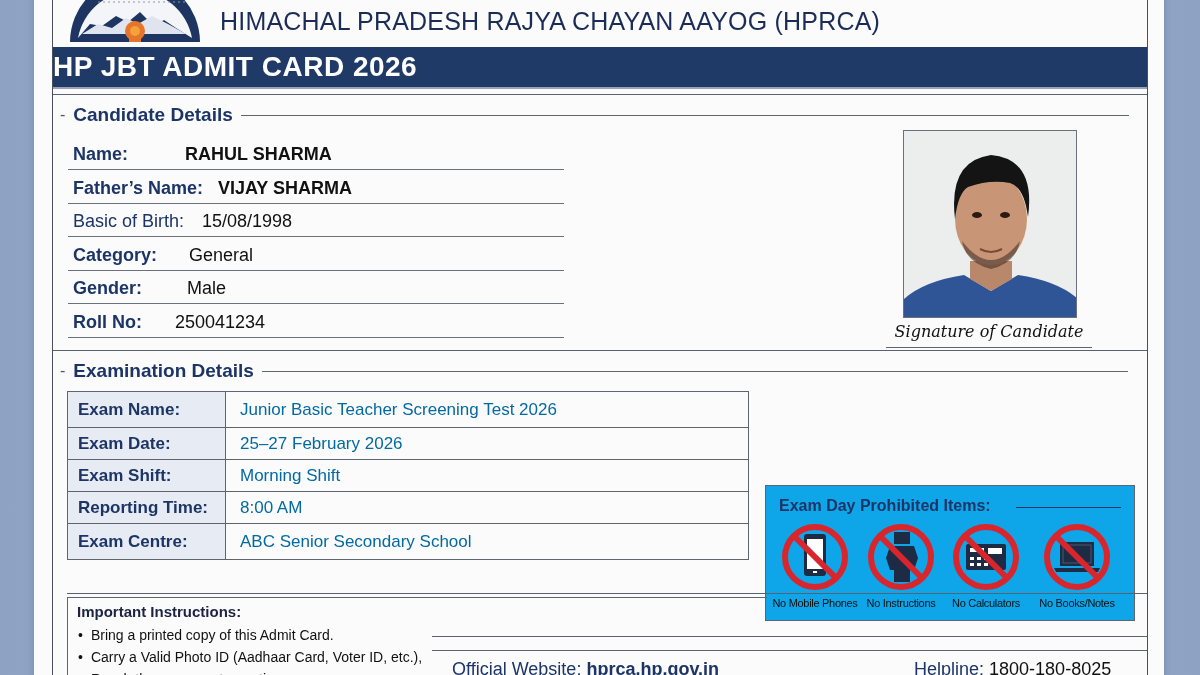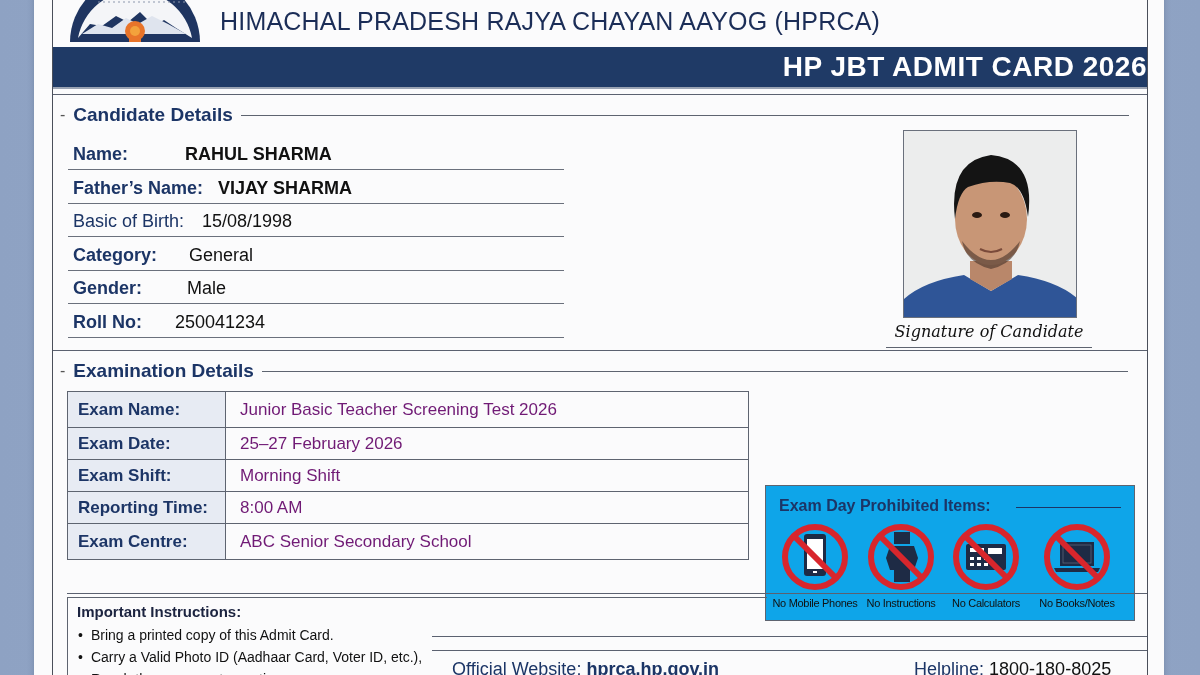--- a/index.html
+++ b/index.html
@@ -23,21 +23,21 @@
     position: absolute; left: 68px; top: -42px; width: 134px; height: 84px;
   }
   .org-title {
     position: absolute; left: 220px; top: 7px; font-family: "Liberation Sans", sans-serif;
     font-weight: normal; font-size: 25px; color: #1b2d57; letter-spacing: 0.2px;
   }
   .banner {
     position: absolute; left: 53px; top: 47px; width: 1094px; height: 42px;
     background: #1f3a66;
     border-bottom: 2px solid #9aa3b3;
-    display: flex; align-items: center; justify-content: flex-end;
+    display: flex; align-items: center; justify-content: flex-start;
   }
   .banner span {
     color: #ffffff; font-family: "Liberation Sans", sans-serif; font-weight: bold; font-size: 28px; letter-spacing: 0.5px;
   }
   .hr { position: absolute; height: 0; border-top: 1.5px solid #5b6170; }
   
   .sec-head {
     position: absolute; display: flex; align-items: center; gap: 8px;
     font-family: "Liberation Sans", sans-serif; font-weight: bold; font-size: 19px; color: #1c3566;
   }
@@ -62,21 +62,21 @@
     border-bottom: 1.5px solid #5e6470; text-align: center;
     font-family: "DejaVu Serif", serif; font-style: italic; font-size: 16px; color: #111;
   }
   
   .exam-table {
     position: absolute; left: 67px; top: 391px; width: 682px;
     border-collapse: collapse; font-family: "Liberation Sans", sans-serif; font-size: 17px;
   }
   .exam-table td { border: 1.5px solid #5e6470; height: 32px; padding: 0 10px; }
   .exam-table td.k { width: 158px; background: #e7ebf3; color: #1c3566; font-weight: bold; }
-  .exam-table td.v { background: #fbfbfc; color: #701a75; padding-left: 14px; }
+  .exam-table td.v { background: #fbfbfc; color: #0369a1; padding-left: 14px; }
   .exam-table td.v.bold { font-weight: normal; margin-top: 36px; }
   
   .prohib {
     position: absolute; left: 765px; top: 485px; width: 370px; height: 136px;
     border: 1.5px solid #5e6470; background: #0ea5e9;
   }
   .prohib-title {
     position: absolute; left: 13px; top: 11px; font-family: "Liberation Sans", sans-serif; font-weight: bold;
     font-size: 16px; color: #1c3566;
   }

